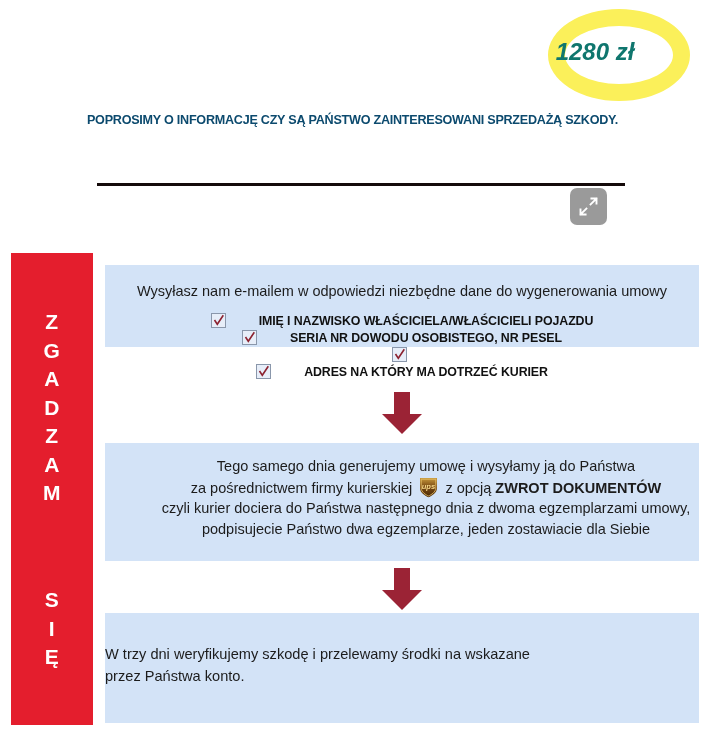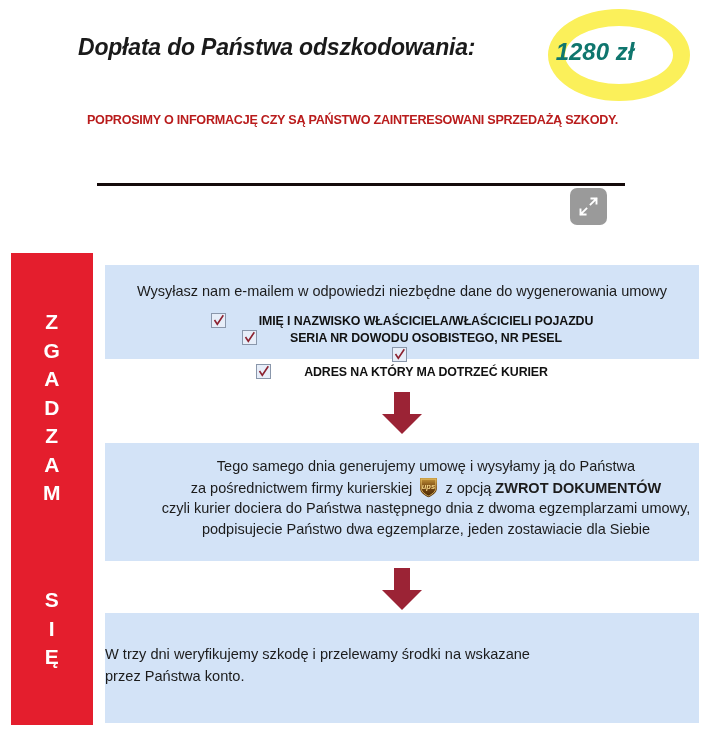--- a/index.html
+++ b/index.html
@@ -60,21 +60,21 @@
   }
 
   #subtitle {
     position: absolute;
     left: 0;
     top: 113px;
     width: 705px;
     text-align: center;
     font-size: 12.6px;
     font-weight: bold;
-    color: #b91c1c;
+    color: #0c4a6e;
     letter-spacing: -0.25px;
     white-space: nowrap;
   }
 
   
   #divider-rule {
     position: absolute;
     left: 97px;
     top: 183px;
     width: 528px;
@@ -123,21 +123,21 @@
   #agree-letters-2 { position: absolute; left: 0; top: 333px; width: 82px; line-height: 28.5px; }
   .agree-letter { display: block; }
 
   .flow-box {
     position: absolute;
     left: 105px;
     width: 594px;
     background: #d3e3f7;
     box-sizing: border-box;
   }
-  #flow-box-1 { top: 15px; height: 94px; }
+  #flow-box-1 { top: 15px; height: 82px; }
   #flow-box-2 { top: 193px; height: 118px; }
   #flow-box-3 { top: 363px; height: 110px; }
 
   #box1-intro {
     position: absolute;
     left: 0; top: 18px;
     width: 594px;
     text-align: center;
     font-size: 14.5px;
     color: #1c1c1c;
@@ -213,21 +213,20 @@
     height: 42px;
   }
   #flow-arrow-1 { top: 142px; }
   #flow-arrow-2 { top: 318px; }
 </style>
 </head>
 <body>
 
 <div id="header-area">
 
-  <div id="headline">Dopłata do Państwa odszkodowania:</div>
 
   <div id="highlight-ellipse"></div>
 
   <div id="amount-value">1280 zł</div>
 
   <div id="subtitle">POPROSIMY O INFORMACJĘ CZY SĄ PAŃSTWO ZAINTERESOWANI SPRZEDAŻĄ SZKODY.</div>
 </div>
 
 <div id="divider-rule"></div>
 

